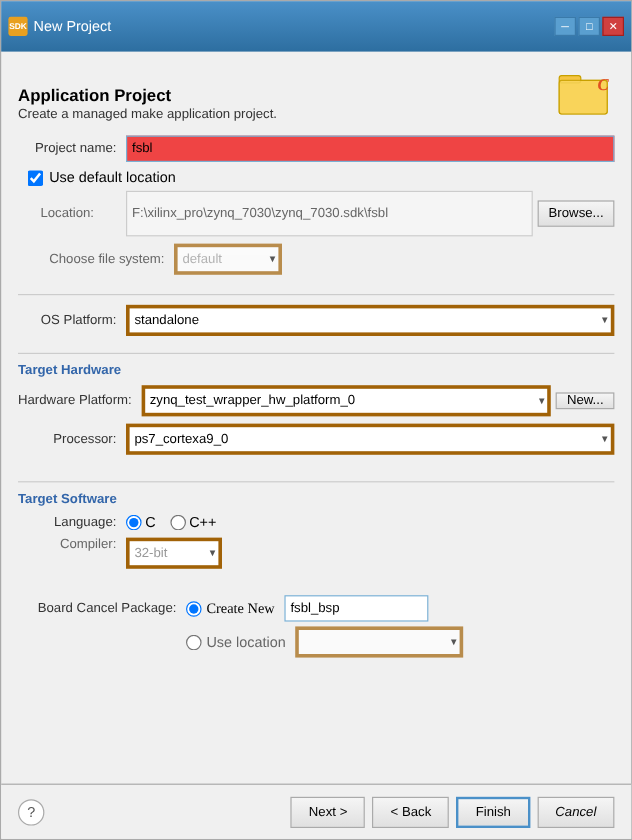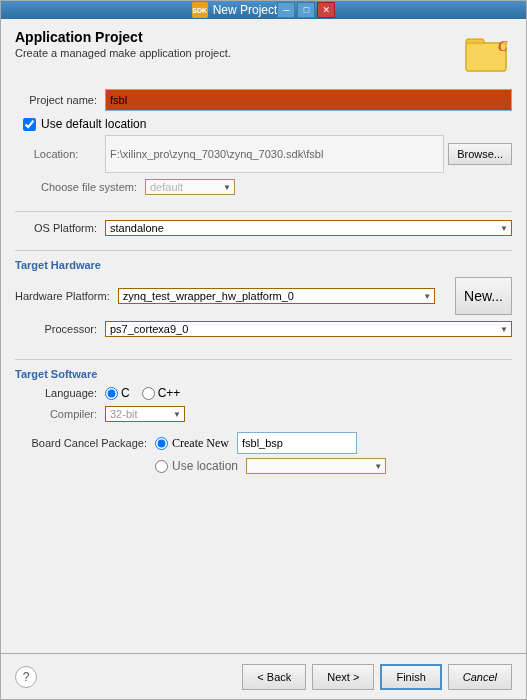--- a/index.html
+++ b/index.html
@@ -18,22 +18,22 @@
       border: 1px solid #aaa;
       display: flex;
       flex-direction: column;
     }
     .title-bar {
       background: linear-gradient(to bottom, #4a90c8, #2d6ea0);
       color: white;
       padding: 4px 6px;
       display: flex;
       align-items: center;
-      justify-content: center;
-      height: 18px;
+      justify-content: space-between;
+      height: 42px;
       flex-shrink: 0;
     }
     .title-bar-left {
       display: flex;
       align-items: center;
       gap: 5px;
     }
     .title-bar-icon {
       width: 16px;
       height: 16px;
@@ -69,21 +69,21 @@
     .title-btn.close { background: #d04040; border-color: #a02020; }
     .content {
       flex: 1;
       display: flex;
       flex-direction: column;
       padding: 10px 14px;
       overflow-y: auto;
     }
     .page-header {
       display: flex;
-      align-items: flex-start;
+      align-items: flex-end;
       justify-content: space-between;
       margin-bottom: 12px;
     }
     .page-header-text h2 {
       font-size: 14px;
       font-weight: bold;
       color: #000;
       margin-bottom: 2px;
     }
     .page-header-text p {
@@ -109,21 +109,21 @@
       text-align: right;
       padding-right: 8px;
       font-size: 11px;
     }
     .form-input {
       flex: 1;
       height: 22px;
       border: 1px solid #7ab0d4;
       padding: 2px 4px;
       font-size: 11px;
-      background: #c2410c;
+      background: #ef4444;
       outline: none;
     }
     .checkbox-row {
       display: flex;
       align-items: center;
       margin-bottom: 4px;
       margin-left: 8px;
     }
     .checkbox-row input[type=checkbox] {
       margin-right: 5px;
@@ -180,61 +180,61 @@
       color: #3366aa;
       font-size: 11px;
       margin-bottom: 6px;
     }
     .dropdown-wrapper {
       flex: 1;
       position: relative;
     }
     .dropdown-wrapper select {
       width: 100%;
-      height: 16px;
-      border: 1px solid #a16207;
+      height: 26px;
+      border: 3px solid #a16207;
       padding: 0 4px;
       font-size: 11px;
       background: white;
       appearance: none;
       -webkit-appearance: none;
       padding-right: 18px;
     }
     .dropdown-arrow {
       position: absolute;
       right: 4px;
       top: 50%;
       transform: translateY(-50%);
       pointer-events: none;
       font-size: 8px;
       color: #555;
     }
     .new-btn {
-      margin-left: 20px;
-      height: 38px;
+      margin-left: 4px;
+      height: 14px;
       padding: 0 8px;
-      font-size: 14px;
+      font-size: 11px;
       background: linear-gradient(to bottom, #f5f5f5, #e0e0e0);
       border: 1px solid #aaa;
       cursor: pointer;
     }
     .radio-group {
       display: flex;
       align-items: center;
       gap: 12px;
     }
     .radio-item {
       display: flex;
       align-items: center;
       gap: 3px;
     }
     .compiler-row {
       display: flex;
-      align-items: center;
-      margin-bottom: 10px;
+      align-items: flex-start;
+      margin-bottom: 22px;
     }
     .compiler-label {
       color: #666;
       min-width: 90px;
       text-align: right;
       padding-right: 8px;
       font-size: 11px;
     }
     .bsp-row {
       display: flex;
@@ -488,19 +488,19 @@
         </div>
       </div>
     </div>
   </div>
 
   <div class="footer">
     <div class="footer-left">
       <div class="help-icon">?</div>
     </div>
     <div class="footer-right">
+      <button class="nav-btn">Next &gt;</button>
       <button class="nav-btn">&lt; Back</button>
-      <button class="nav-btn">Next &gt;</button>
       <button class="finish-btn">Finish</button>
       <button class="cancel-btn">Cancel</button>
     </div>
   </div>
 </div>
 
 </body></html>

